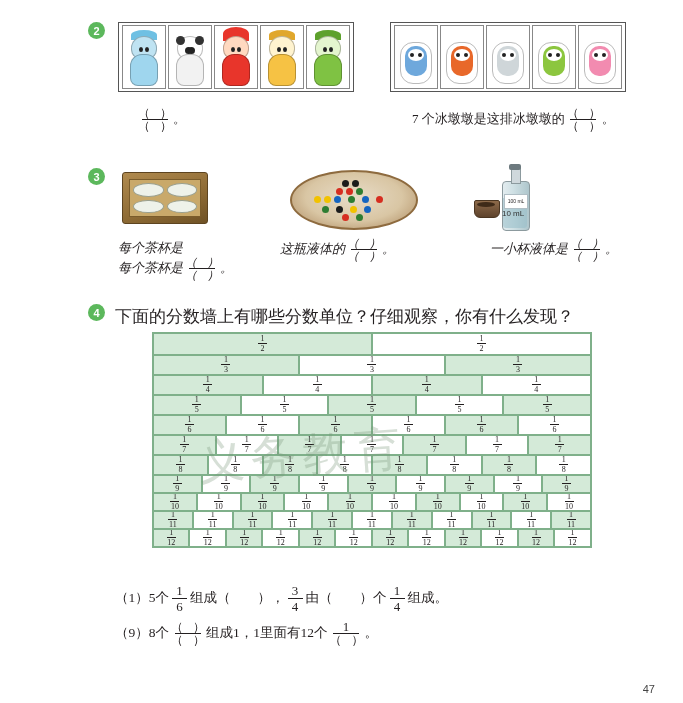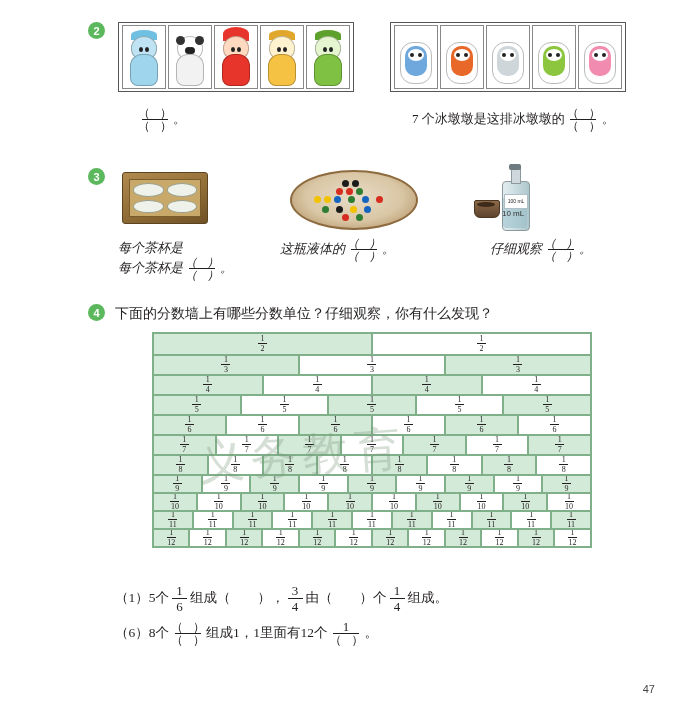--- a/index.html
+++ b/index.html
@@ -131,21 +131,21 @@
   #smallcup-img .tea{position:absolute;left:3px;top:2px;width:18px;height:5px;background:#3e2a18;border-radius:50%;}
   #ml-label{position:absolute;left:502px;top:209px;font-size:8px;font-family:"Liberation Sans", sans-serif;color:#333;}
 
   .q3-text{position:absolute;font-size:13px;line-height:19px;white-space:nowrap;font-style:italic;}
   #q3-t1{left:118px;top:238px;}
   #q3-t2{left:280px;top:238px;}
   #q3-t3{left:490px;top:238px;}
 
   
   #q4-badge{left:88px;top:304px;}
-  #q4-question{position:absolute;left:115px;top:305px;font-size:14px;white-space:nowrap;}
+  #q4-question{position:absolute;left:115px;top:305px;font-size:17px;white-space:nowrap;}
 
   #wall{
     position:absolute;left:152px;top:332px;width:440px;
     border:1px solid #7fb08a;box-sizing:border-box;
     background:#fff;
   }
   .wall-row{display:flex;width:100%;}
   .wall-cell{
     position:relative;
     border:1px solid #7fb08a;
@@ -342,21 +342,21 @@
   <div class="q3-text" id="q3-t1">
     <div>每个茶杯是</div>
     <div><span>每个茶杯是</span><span class="frac-blank"><span class="top">（　）</span><span class="bar"></span><span class="bot">（　）</span></span><span>。</span></div>
   </div>
 
   <div class="q3-text" id="q3-t2">
     <div><span>这瓶液体的</span><span class="frac-blank"><span class="top">（　）</span><span class="bar"></span><span class="bot">（　）</span></span><span>。</span></div>
   </div>
 
   <div class="q3-text" id="q3-t3">
-    <div><span>仔细观察</span><span class="frac-blank"><span class="top">（　）</span><span class="bar"></span><span class="bot">（　）</span></span><span>。</span></div>
+    <div><span>一小杯液体是</span><span class="frac-blank"><span class="top">（　）</span><span class="bar"></span><span class="bot">（　）</span></span><span>。</span></div>
   </div>
 
   <div class="num-badge" id="q4-badge">4</div>
   <div id="q4-question">下面的分数墙上有哪些分数单位？仔细观察，你有什么发现？</div>
 
   <div id="wall">
       <div class="wall-row" style="height: 22px;">
         <div class="wall-cell" style="width: 50%; background: rgb(212, 234, 216);">
           <span class="frac">
             <span class="top">1</span>
@@ -918,17 +918,17 @@
         </div>
       </div>
     </div>
   <div id="watermark">义务教育</div>
 
   <div class="q4-sub" id="q4-1">
     <span>（1）5个</span><span class="bigfrac"><span class="top">1</span><span class="bar"></span><span class="bot">6</span></span><span>组成（　　），</span><span class="bigfrac"><span class="top">3</span><span class="bar"></span><span class="bot">4</span></span><span>由（　　）个</span><span class="bigfrac"><span class="top">1</span><span class="bar"></span><span class="bot">4</span></span><span>组成。</span>
   </div>
 
   <div class="q4-sub" id="q4-2">
-    <span>（6）8个</span><span class="frac-blank"><span class="top">（　）</span><span class="bar"></span><span class="bot">（　）</span></span><span>组成1，1里面有12个</span><span class="frac-blank"><span class="top" style="font-size:13px;letter-spacing:0;">1</span><span class="bar"></span><span class="bot">（　）</span></span><span>。</span>
+    <span>（9）8个</span><span class="frac-blank"><span class="top">（　）</span><span class="bar"></span><span class="bot">（　）</span></span><span>组成1，1里面有12个</span><span class="frac-blank"><span class="top" style="font-size:13px;letter-spacing:0;">1</span><span class="bar"></span><span class="bot">（　）</span></span><span>。</span>
   </div>
 
   <div id="page-num">47</div>
 </div>
 
 </body></html>

